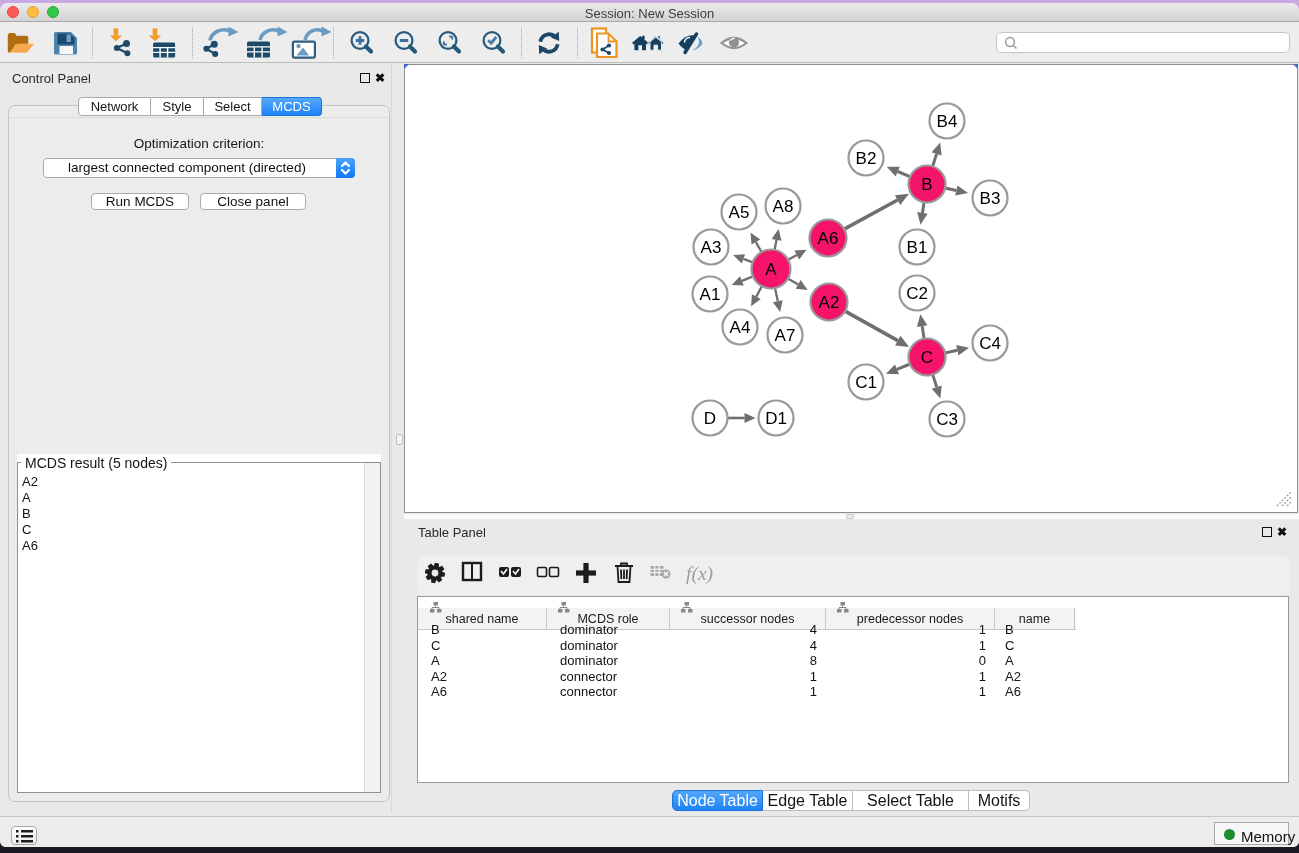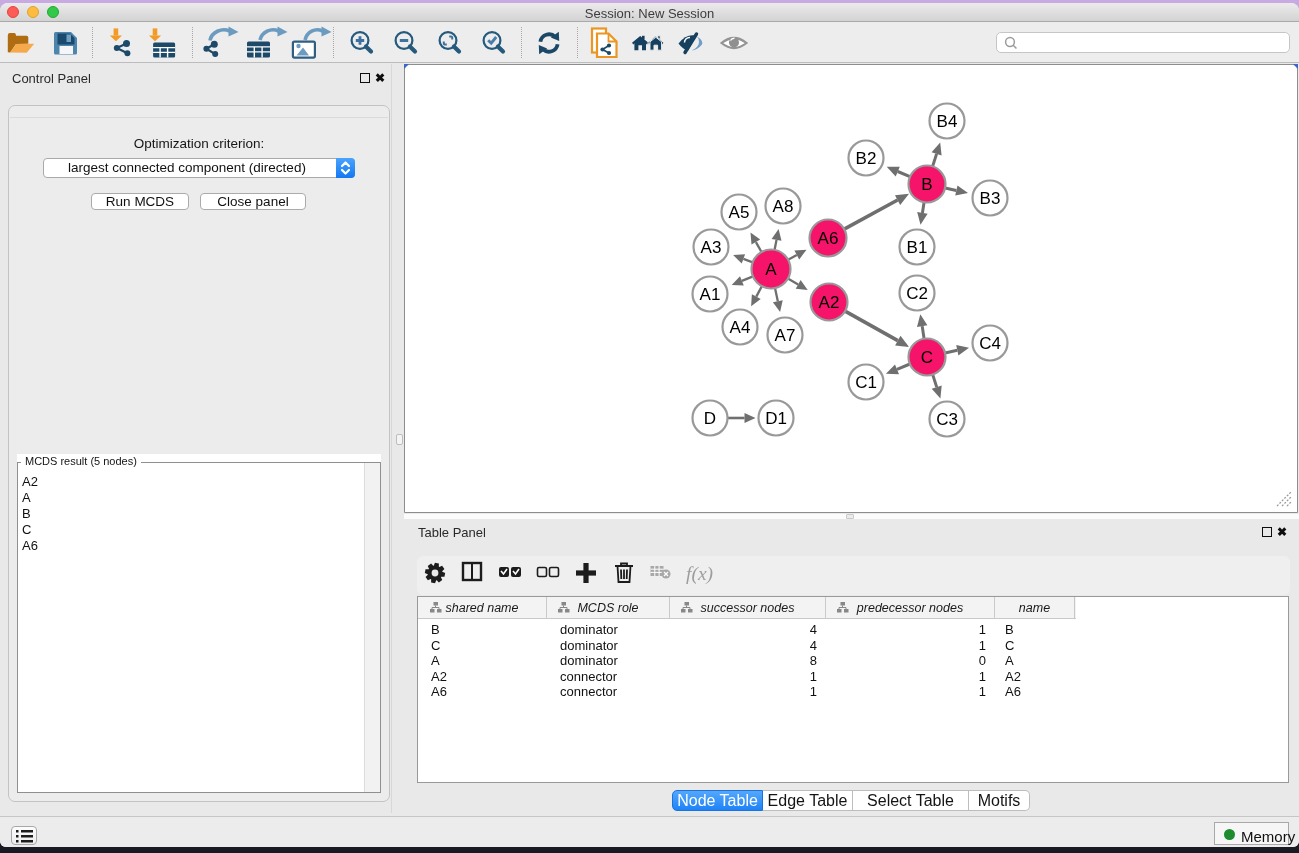--- a/index.html
+++ b/index.html
@@ -20,31 +20,31 @@
 .tab{height:19px;border:1px solid #a9a9a9;border-left:none;background:#fff;font-size:13px;color:#151515;text-align:center;line-height:18px;float:left;}
 #cptabs{position:absolute;left:78px;top:94px;height:19px;}
 #cptabs .tab:first-child{border-left:1px solid #a9a9a9;border-radius:4px 0 0 4px;}
 #cptabs .tab:last-child{border-radius:0 4px 4px 0;}
 .tabsel{background:linear-gradient(#54a7fc,#1e83f7) !important;color:#fff !important;border-color:#1a73dd !important;}
 #optlabel{position:absolute;left:8px;top:133px;width:382px;text-align:center;font-size:13.5px;color:#161616;}
 #dropdown{position:absolute;left:43px;top:155px;width:312px;height:20px;background:#fff;border:1px solid #a9a9a9;border-radius:4px;font-size:13.5px;color:#111;line-height:18px;padding-left:24px;}
 #dd-step{position:absolute;right:-1px;top:-1px;width:19px;height:20px;border-radius:0 4px 4px 0;background:linear-gradient(#4ba3fd,#1277f2);}
 .btn{position:absolute;height:17px;background:#fff;border:1px solid #ababab;border-radius:4px;font-size:13.5px;color:#111;text-align:center;line-height:16px;}
 #mcds-box{position:absolute;left:17px;top:459px;width:364px;height:331px;background:#fff;border:1px solid #8f8f8f;}
-#mcds-legend{position:absolute;left:21px;top:452px;padding:0 4px;background:#fff;font-size:11px;color:#141414;z-index:3;}
+#mcds-legend{position:absolute;left:21px;top:452px;padding:0 4px;background:#fff;font-size:14px;color:#141414;z-index:3;}
 #mcds-scroll{position:absolute;right:0;top:0;width:16px;height:100%;background:#f2f2f2;border-left:1px solid #dcdcdc;}
 .mcds-item{font-size:13px;color:#111;height:16px;line-height:16px;padding-left:4px;}
 #netwin{position:absolute;left:404px;top:61px;width:894px;height:449px;background:#fff;border:1px solid #8d8d8d;border-radius:5px 5px 0 0;}
 #nettitle{position:absolute;top:0;left:0;width:100%;height:19px;background:linear-gradient(#f1f1f1,#d7d7d7);border-bottom:1px solid #b2b2b2;border-radius:3px 3px 0 0;}
 .tl2{position:absolute;top:5px;width:11px;height:11px;border-radius:50%;}
 #netname{position:absolute;top:3px;width:100%;text-align:center;font-size:13px;font-weight:700;color:#2a2a2a;}
 #lightgap{position:absolute;left:404px;top:511px;width:895px;height:5px;background:#fbfbfb;}
 #tp-title{position:absolute;left:418px;top:522px;font-size:13px;color:#2a2a2a;}
 #tp-table{position:absolute;left:417px;top:593px;width:872px;height:187px;background:#fff;border:1px solid #999;}
-#tp-header{position:absolute;left:0;top:0;width:658px;height:22px;background:#f3f3f3;border-bottom:1px solid #c9c9c9;font-style:italic;}
+#tp-header{position:absolute;left:0;top:11px;width:658px;height:22px;background:#f3f3f3;border-bottom:1px solid #c9c9c9;}
 .hcol{position:absolute;top:0;height:22px;border-right:1px solid #cbcbcb;font-size:12.5px;color:#1a1a1a;text-align:center;line-height:22px;}
 .trow{position:absolute;font-size:13px;color:#111;height:16px;line-height:16px;width:100%;}
 .tcell{position:absolute;top:0;}
 #bottabs{position:absolute;left:672px;top:787px;height:21px;}
 .btab{height:21px;border:1px solid #bdbdbd;border-left:none;background:#fff;font-size:16px;color:#141414;text-align:center;line-height:20px;float:left;}
 #bottabs .btab:first-child{border-left:1px solid #bdbdbd;border-radius:5px 0 0 5px;}
 #bottabs .btab:last-child{border-radius:0 5px 5px 0;}
 #statusbar{position:absolute;left:0;top:813px;width:1299px;height:31px;background:#ececec;border-top:1px solid #c6c6c6;}
 #memorybtn{position:absolute;left:1214px;top:5px;width:75px;height:23px;background:#f6f6f6;border:1px solid #a9a9a9;font-size:15px;color:#111;}
 #listbtn{position:absolute;left:11px;top:9px;width:26px;height:19px;background:linear-gradient(#fdfdfd,#ededed);border:1px solid #a8a8a8;border-radius:4px;}
@@ -188,20 +188,26 @@
    <circle cx="8" cy="8" r="4.4" fill="none" stroke="#9b9b9b" stroke-width="1.5"></circle>
    <line x1="11.2" y1="11.2" x2="14.5" y2="14.5" stroke="#9b9b9b" stroke-width="1.5"></line>
   </svg>
  </div>
 </div>
 <div id="cp-title">Control Panel</div>
 <div class="floatsq" style="left:360px;top:70px;"></div>
 <div class="closex" style="left:375px;top:68px;">✖</div>
 <div id="cp-panel"></div>
 <div style="position:absolute;left:10px;top:114px;width:378px;height:1px;background:#dadada;"></div>
+<div id="cptabs">
+ <div class="tab" style="width:73px;">Network</div>
+ <div class="tab" style="width:53px;">Style</div>
+ <div class="tab" style="width:58px;">Select</div>
+ <div class="tab tabsel" style="width:60px;">MCDS</div>
+</div>
 <div id="optlabel">Optimization criterion:</div>
 <div id="dropdown">largest connected component (directed)
  <div id="dd-step">
   <svg width="19" height="20">
    <path d="M6,8 L9.5,4.5 L13,8" fill="none" stroke="#fff" stroke-width="2.2" stroke-linecap="round" stroke-linejoin="round"></path>
    <path d="M6,12 L9.5,15.5 L13,12" fill="none" stroke="#fff" stroke-width="2.2" stroke-linecap="round" stroke-linejoin="round"></path>
   </svg>
  </div>
 </div>
 <div class="btn" style="left:91px;top:190px;width:98px;">Run MCDS</div>

